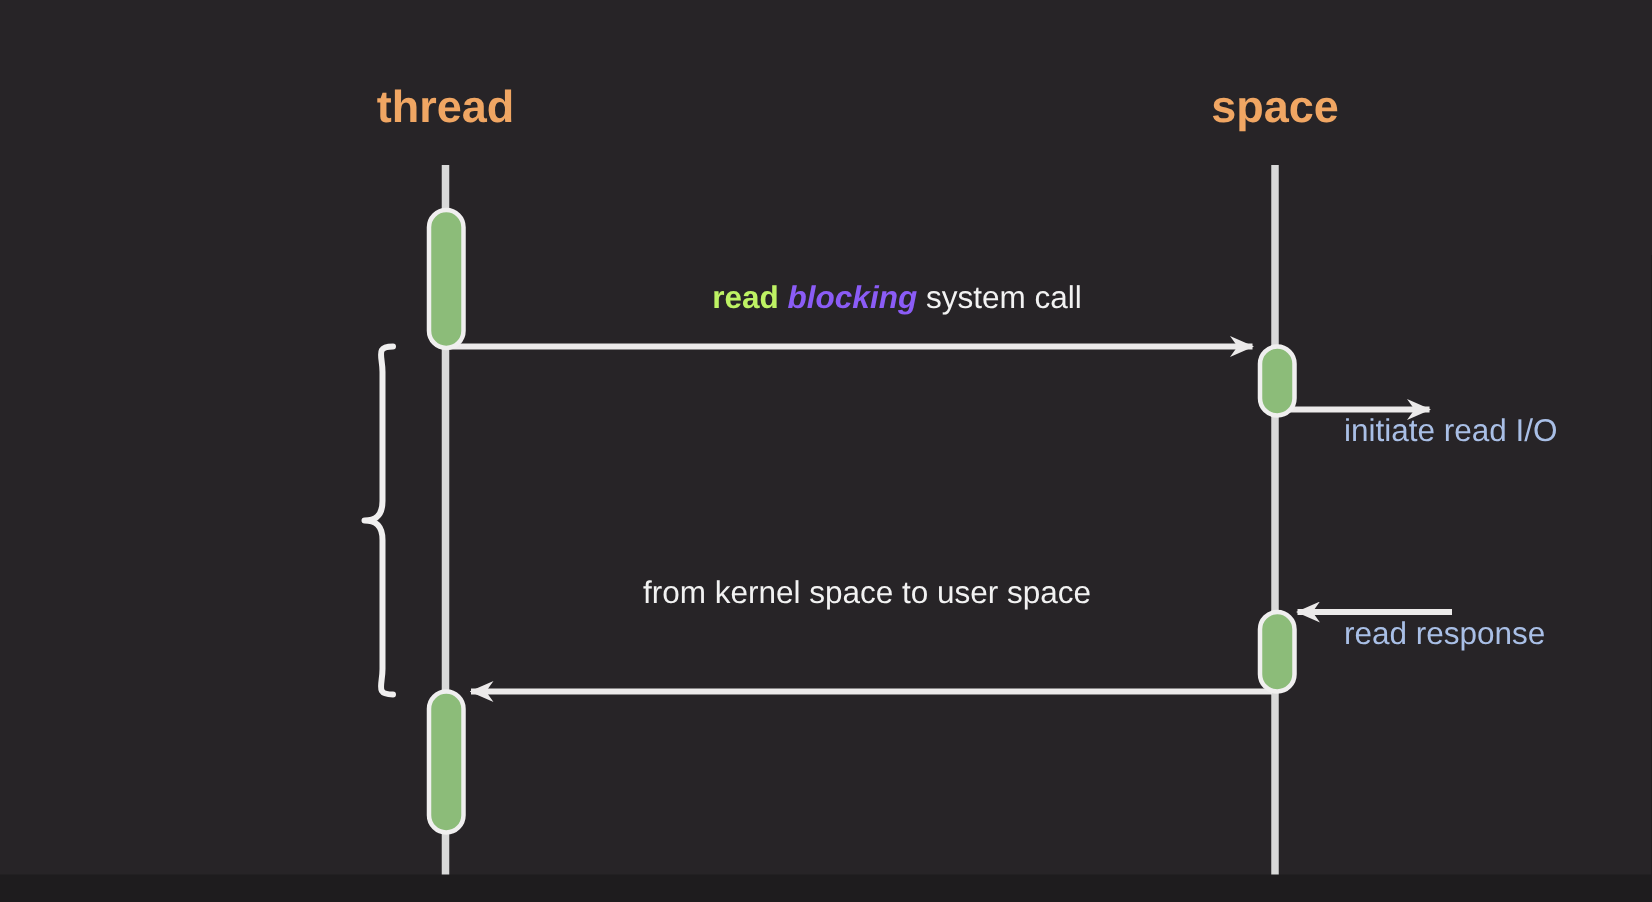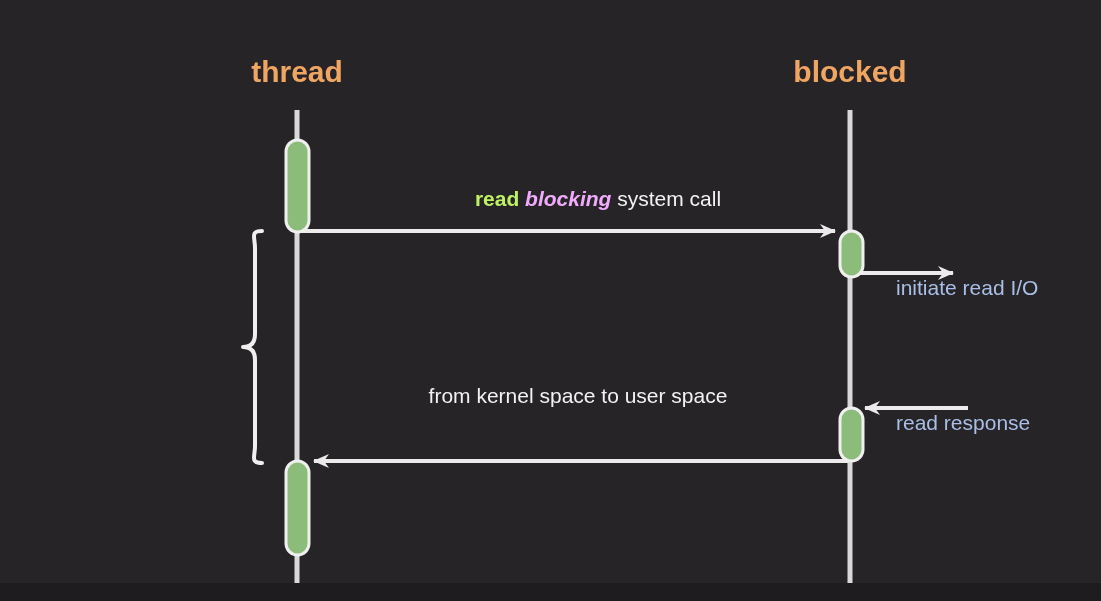--- a/index.html
+++ b/index.html
@@ -45,21 +45,21 @@
     color: #f2f2f2;
     transform: translateX(-50%);
     text-align: center;
   }
   .tok-blue {
     color: #bef264;
     font-weight: bold;
     margin-left: 40px;
   }
   .tok-red {
-    color: #f0abfc;
+    color: #8b5cf6;
     font-weight: bold;
     font-style: italic;
   }
   .side-note {
     font-size: 21px;
     color: #a9bfe6;
     margin-top: 44px;
   }
   .blocked-label {
     font-size: 21px;
@@ -103,21 +103,21 @@
              C 250,231 255,237 255,248
              L 255,334
              C 255,344 250,347 243,347
              C 250,347 255,350 255,360
              L 255,446
              C 255,457 250,463 262,463" fill="none" stroke="#f0efef" stroke-width="4" stroke-linecap="round" stroke-linejoin="round"></path>
   </svg>
 
   <div class="lbl actor-title" style="left:297px; top:54px;">thread</div>
 
-  <div class="lbl actor-title" style="left:850px; top:54px;">blocked</div>
+  <div class="lbl actor-title" style="left:850px; top:54px;">space</div>
 
   <div class="lbl msg-center" style="left:578px; top:186px;">
     <span class="tok-blue">read</span><span>&nbsp;</span><span class="tok-red">blocking</span><span>&nbsp;</span><span>system call</span>
   </div>
 
   <div class="lbl side-note" style="left:896px; top:231px;">initiate read I/O</div>
 
   <div class="lbl side-note" style="left:896px; top:366px;">read response</div>
 
   <div class="lbl msg-center" style="left:578px; top:383px;">

